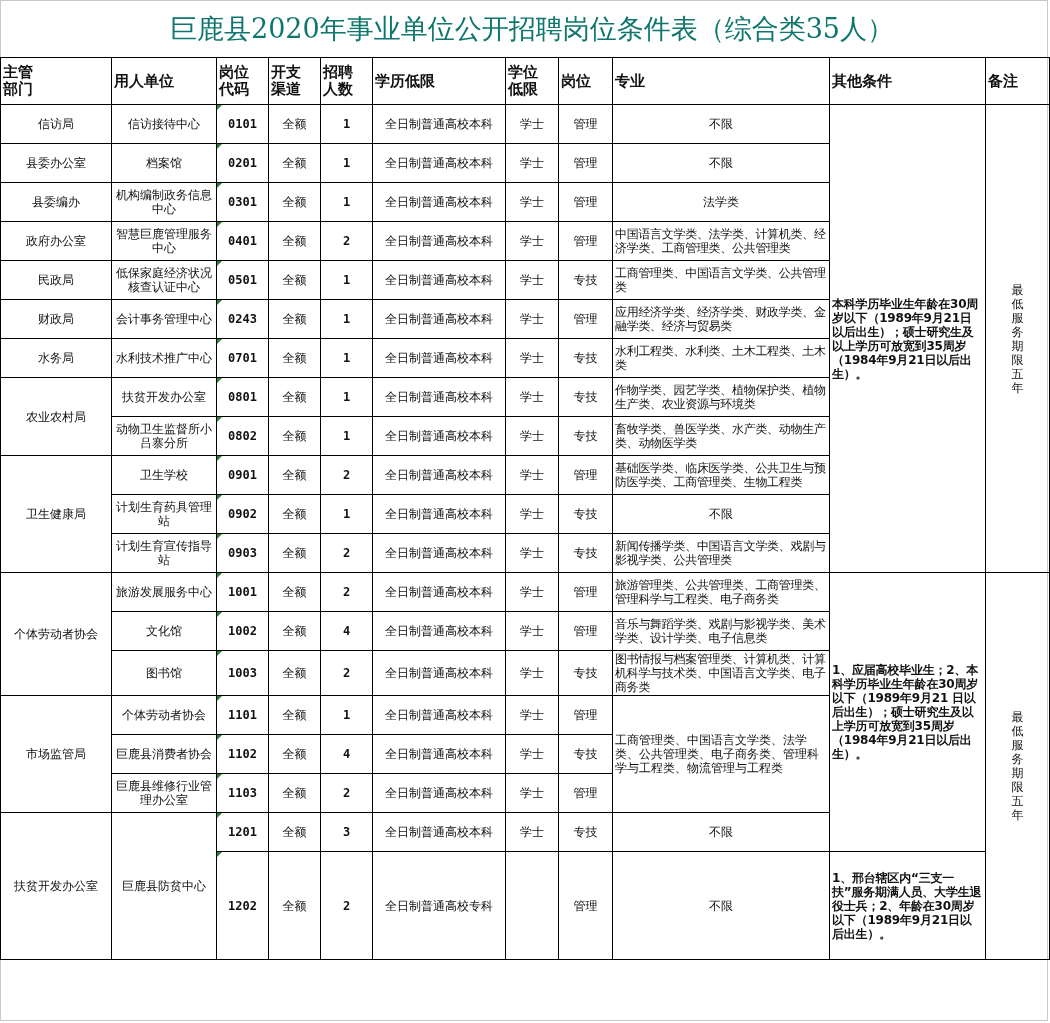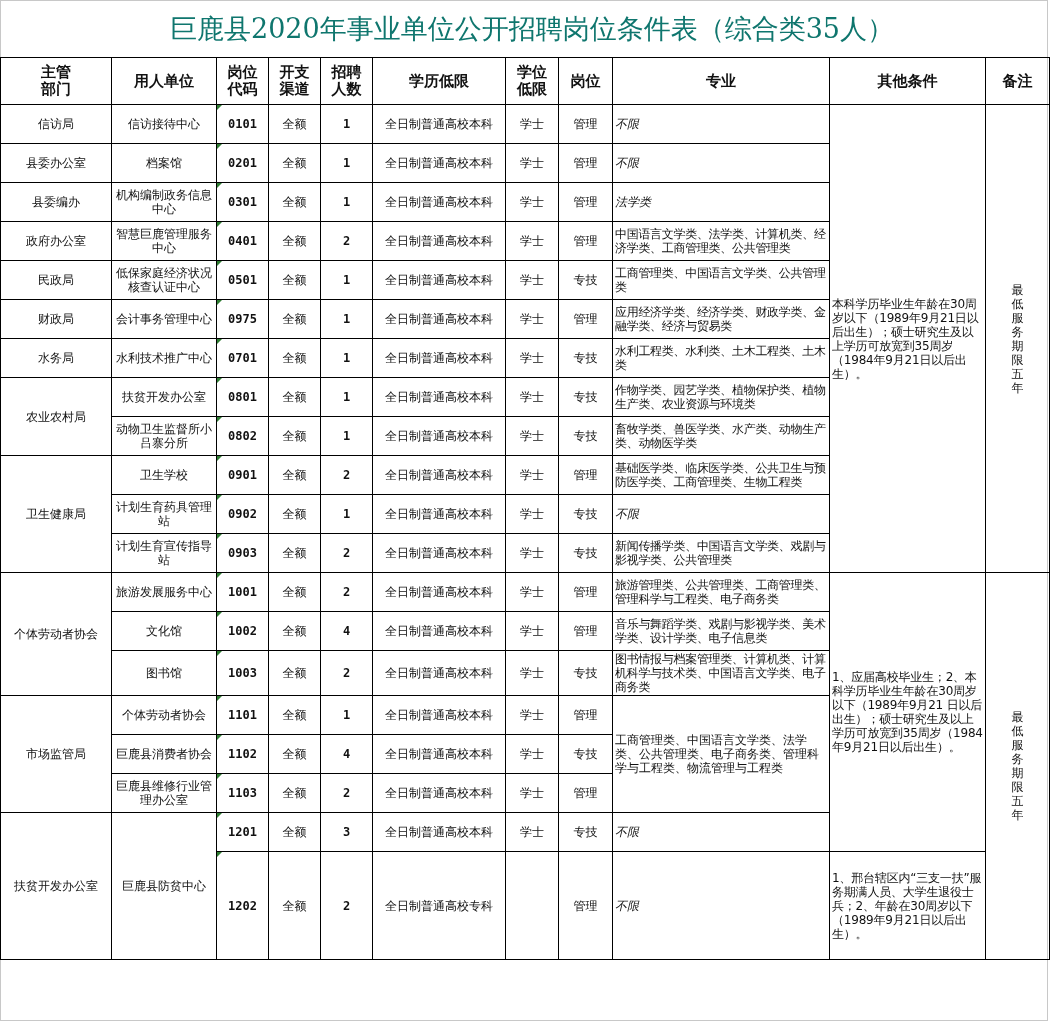--- a/index.html
+++ b/index.html
@@ -2,29 +2,29 @@
 <html><head>
 <meta charset="utf-8">
 <style>
   html, body { margin:0; padding:0; background:#ffffff; }
   body { width:1050px; height:1023px; overflow:hidden; font-family:"DejaVu Sans", "Liberation Sans", sans-serif; color:#111; }
   .sheet { position:relative; width:1050px; height:1023px; background:#fff; }
   .sheet-frame { position:absolute; left:0; top:0; width:1048px; height:1021px; border:1px solid #c8c8c8; box-sizing:border-box; }
   .title { position:absolute; left:0; top:0; width:1048px; height:58px; display:flex; align-items:center; justify-content:center; font-family:"DejaVu Serif", "Liberation Serif", serif; font-size:27px; color:#0f766e; letter-spacing:0px; padding-left:8px; }
   table.grid { position:absolute; left:0; top:57px; border-collapse:collapse; table-layout:fixed; width:1049px; }
   table.grid td, table.grid th { border:1.5px solid #000; padding:0 2px; font-size:12px; line-height:14px; overflow:hidden; position:relative; }
-  table.grid th { font-weight:bold; font-size:15px; line-height:17px; text-align:center; vertical-align:middle; height:46px; }
+  table.grid th { font-weight:bold; font-size:15px; line-height:17px; text-align:left; vertical-align:middle; height:46px; }
   .c { text-align:center; vertical-align:middle; }
   .l { text-align:center; vertical-align:middle; }
   .unit { font-size:12.5px; line-height:15px; }
   .num { font-family:"DejaVu Sans Mono", "Liberation Mono", monospace; font-size:12px;font-weight:bold; }
   .major-small { font-size:11.5px; line-height:13px; letter-spacing:-0.3px; }
-  .major-big { font-size:14px; line-height:17px; text-align:left;font-style:italic; }
+  .major-big { font-size:14px; line-height:17px; text-align:center; }
   .major-large { font-size:14px; line-height:18px; }
-  .other { font-size:11.5px; line-height:15px; vertical-align:middle; letter-spacing:-0.2px; }
+  .other { font-size:11.5px; line-height:15px; vertical-align:middle; letter-spacing:-0.2px;font-weight:bold; }
   .remark { text-align:center; vertical-align:middle; font-size:13px; line-height:18px; }
   .remark span { display:block; }
   .tri::before { content:""; position:absolute; left:0; top:0; width:0; height:0; border-top:5px solid #2e7d32; border-right:5px solid transparent; }
   .r42 { height:39px; }
 </style>
 </head>
 <body>
 
 <div class="sheet">
   <div class="sheet-frame"></div>
@@ -128,21 +128,21 @@
         <td class="c num">1</td>
         <td class="c">全日制普通高校本科</td>
         <td class="c">学士</td>
         <td class="c">专技</td>
         <td class="major-small">工商管理类、中国语言文学类、公共管理类</td>
       </tr>
 
       <tr class="r42">
         <td class="l">财政局</td>
         <td class="l unit">会计事务管理中心</td>
-        <td class="c num tri">0975</td>
+        <td class="c num tri">0243</td>
         <td class="c">全额</td>
         <td class="c num">1</td>
         <td class="c">全日制普通高校本科</td>
         <td class="c">学士</td>
         <td class="c">管理</td>
         <td class="major-small">应用经济学类、经济学类、财政学类、金融学类、经济与贸易类</td>
       </tr>
 
       <tr class="r42">
         <td class="l">水务局</td>

